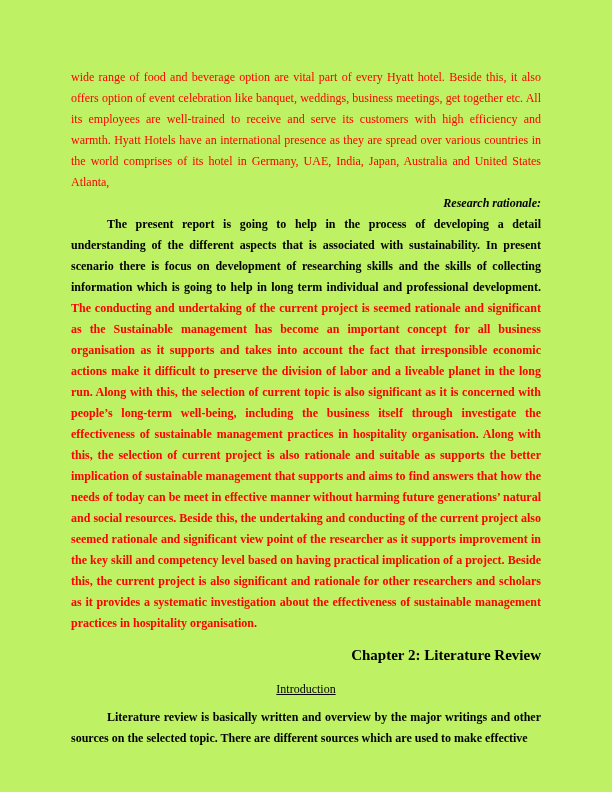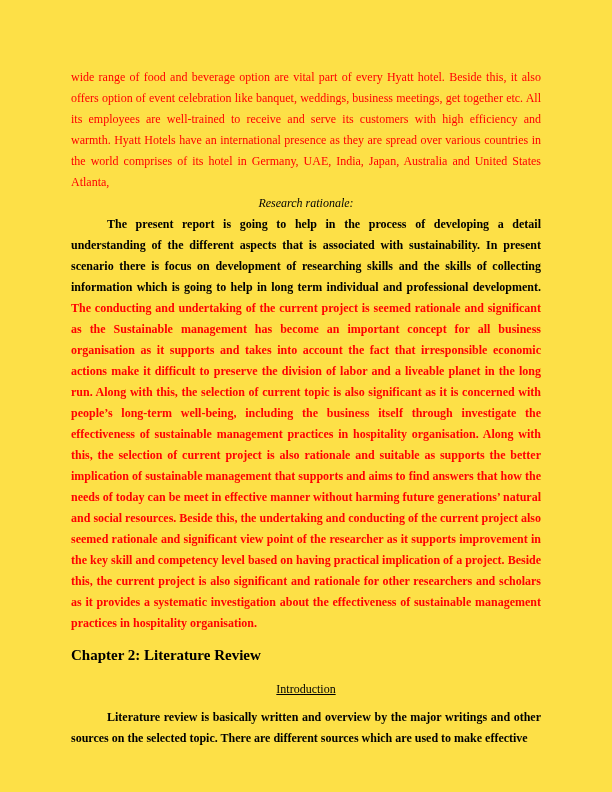--- a/index.html
+++ b/index.html
@@ -6,50 +6,50 @@
   html, body {
     margin: 0;
     padding: 0;
     background: #ffffff;
   }
   .page {
     position: relative;
     width: 612px;
     height: 792px;
     margin: 0 auto;
-    background: #fde047;
+    background: #bef264;
     font-family: "Liberation Serif", serif;
     font-size: 12px;
     color: #000000;
     overflow: hidden;
   }
   .content {
     padding: 67px 71px 0 71px;
   }
   .para {
     margin: 0;
     text-align: justify;
     line-height: 21px;
   }
   .red-text { color: #ff0000; }
   .black-text { color: #000000; }
   .heading-rationale {
-    font-weight: normal;
+    font-weight: bold;
     font-style: italic;
-    text-align: center;
+    text-align: right;
   }
   .indent { text-indent: 36px; font-weight: bold; }
   .chapter-heading {
     font-family: "Liberation Serif", serif;
     font-size: 15px;
     font-weight: bold;
     color: #000000;
     margin: 10px 0 13px 0;
     line-height: 22px;
-    text-align: left;
+    text-align: right;
   }
   .intro-heading {
     text-decoration: underline;
     text-align: center;
     margin: 0 0 7px 0;
   }
 </style>
 </head>
 <body>
 

